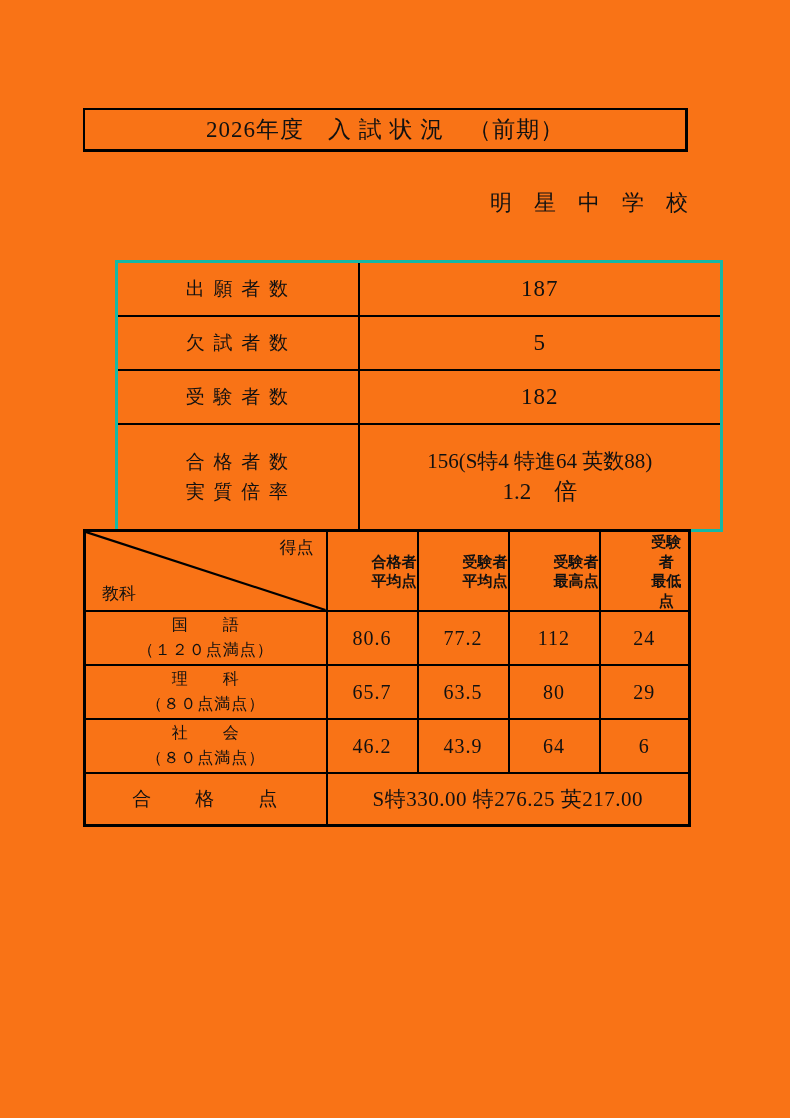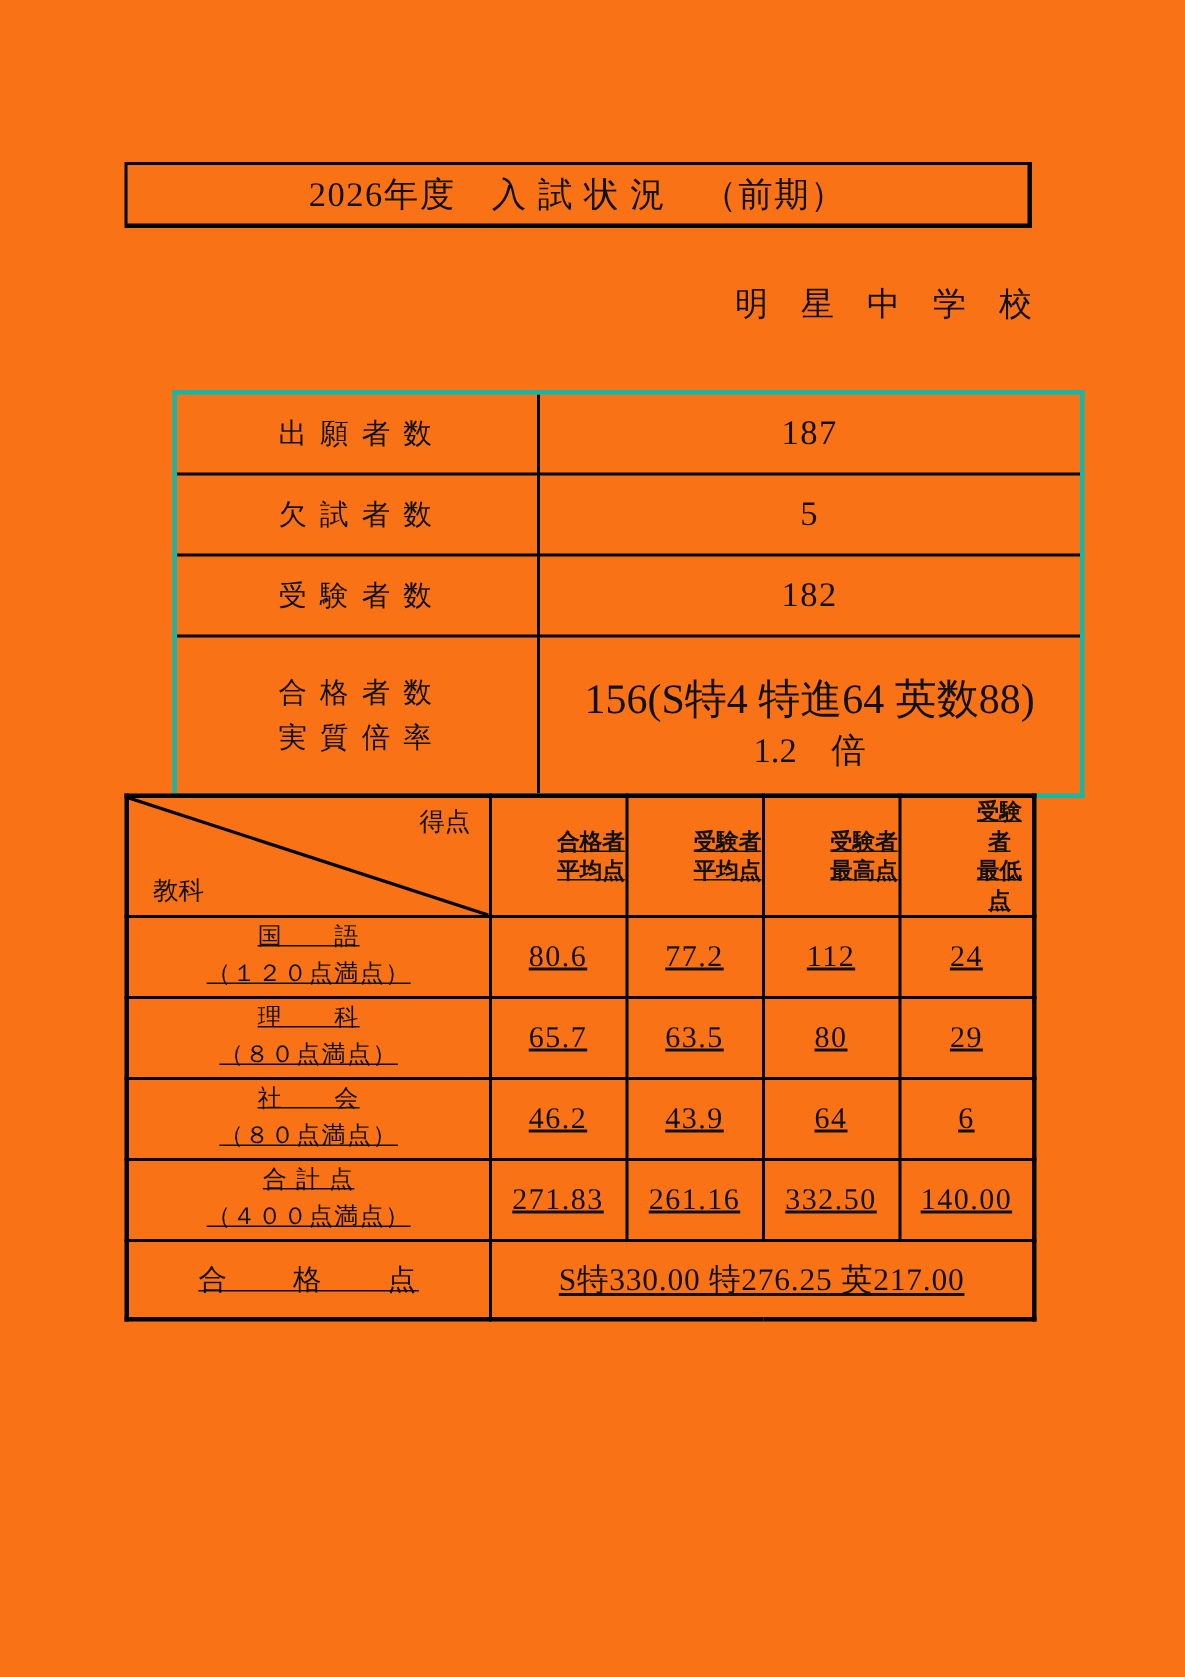--- a/index.html
+++ b/index.html
@@ -42,29 +42,28 @@
   }
   .t1 .lbl { font-size:19px; letter-spacing:2px; }
   .t1 .val { font-size:23px; letter-spacing:1px; }
   .t1 tr.r-std { height:54px; }
   .t1 tr.r-tall { height:107px; }
   .stack {
     display:flex; flex-direction:column;
     justify-content:space-around;
     height:76px; padding:8px 0;
   }
-  .val-applicants { font-size:28px; }
+  .val-applicants { font-size:21px; }
   .val-ratio { font-size:23px; }
 
   
   .t2 {
     position:absolute; left:83px; top:529px;
     width:605px;
     border:3px solid #000;
-    text-decoration:underline;
   }
   .t2 tr.r-hdr { height:54px; }
   .t2 tr.r-sub { height:54px; }
   .t2 tr.r-pass { height:52px;margin-top:48px; }
   .hdr-cell {
     font-family:"Liberation Sans","DejaVu Sans",sans-serif;
     font-weight:bold; font-size:15px; line-height:1.3;
     white-space:pre-line;
     padding-left:44px;
   }
@@ -169,28 +168,20 @@
         <td class="score-cell">29</td>
       </tr>
       <tr class="r-sub">
         <td class="subject-cell">社　　会
 （８０点満点）</td>
         <td class="score-cell">46.2</td>
         <td class="score-cell">43.9</td>
         <td class="score-cell">64</td>
         <td class="score-cell">6</td>
       </tr>
-      <tr class="r-sub">
-        <td class="subject-cell">合 計 点
-（４００点満点）</td>
-        <td class="score-cell">271.83</td>
-        <td class="score-cell">261.16</td>
-        <td class="score-cell">332.50</td>
-        <td class="score-cell">140.00</td>
-      </tr>
 
       <tr class="r-pass">
         <td class="pass-label-cell">合　　格　　点</td>
         <td class="pass-value-cell" colspan="4">S特330.00 特276.25 英217.00</td>
       </tr>
     </tbody>
   </table>
 
 </div>
 

